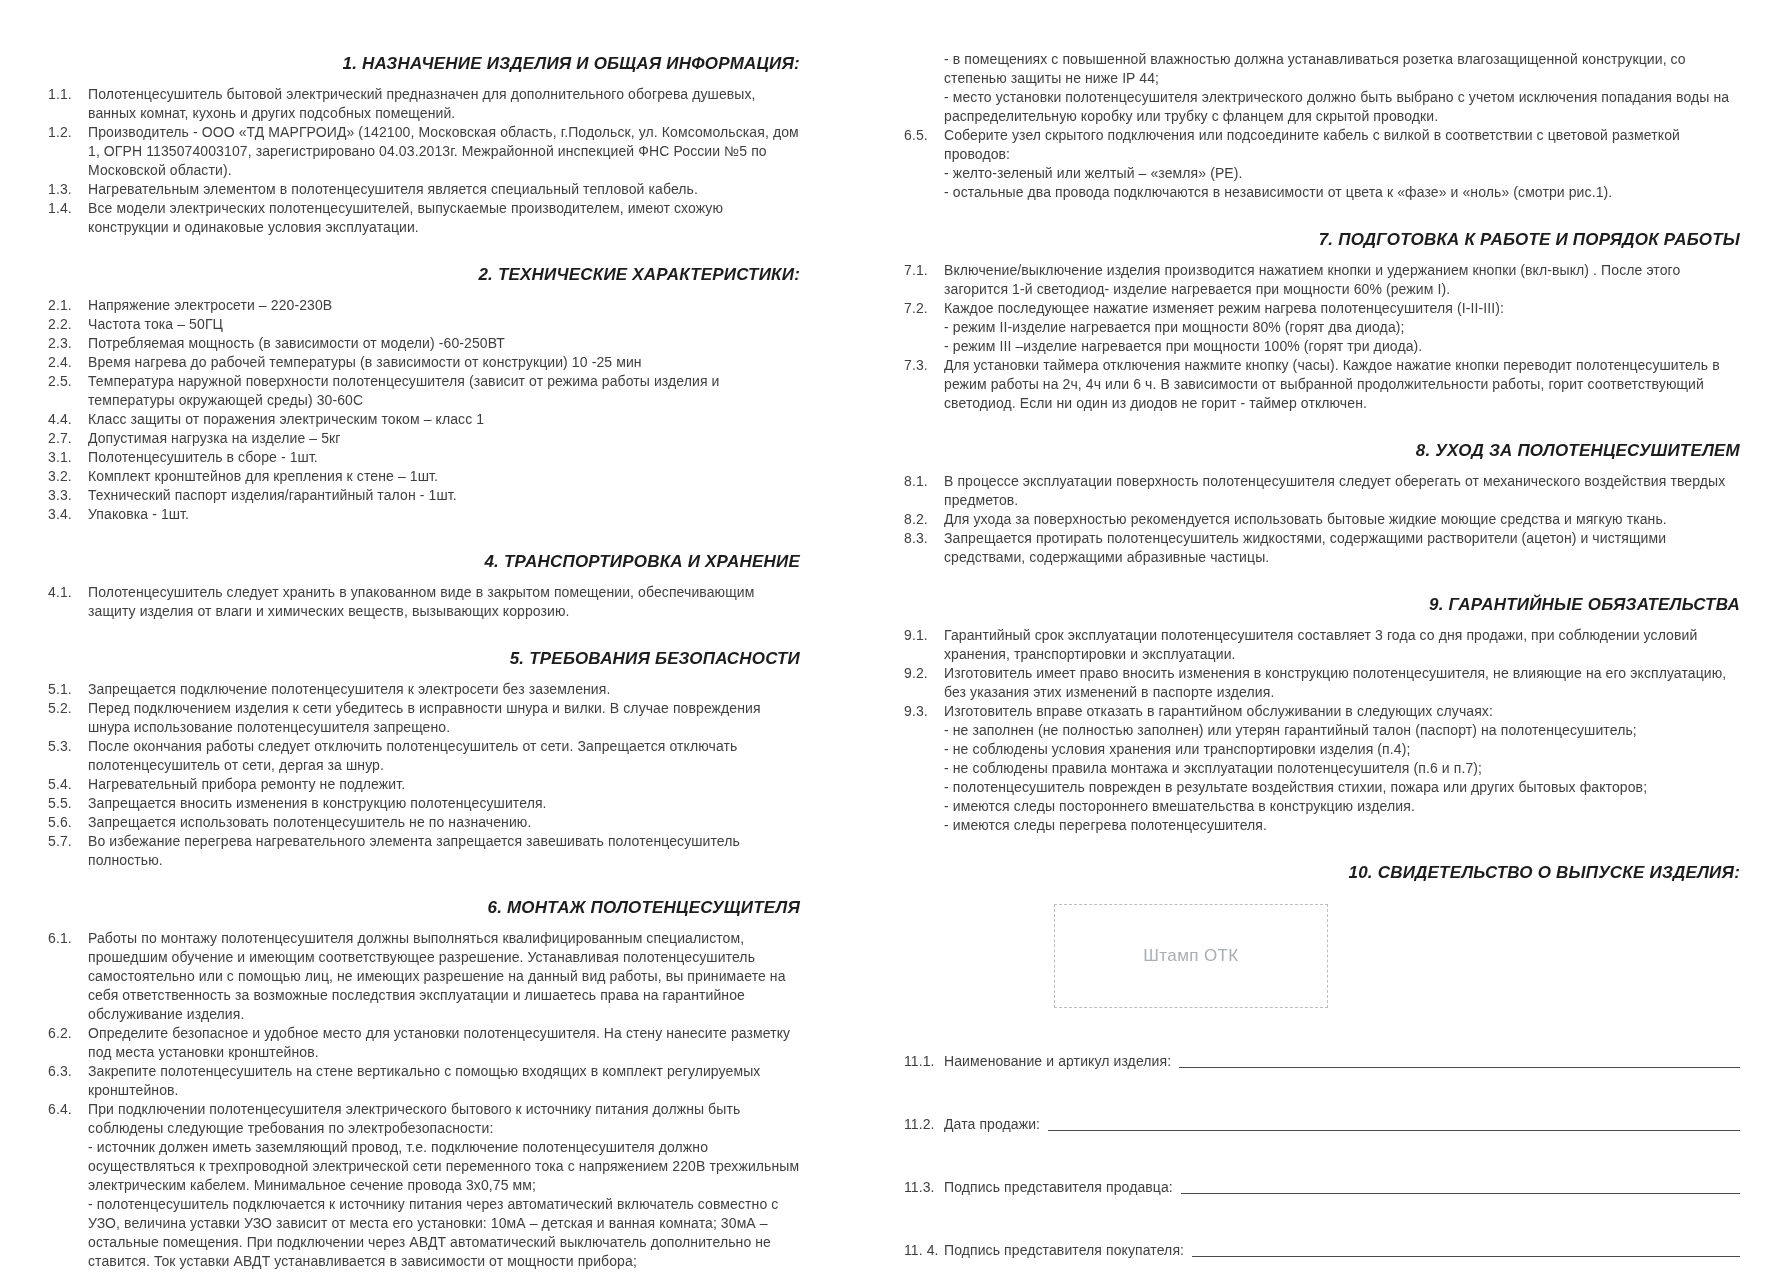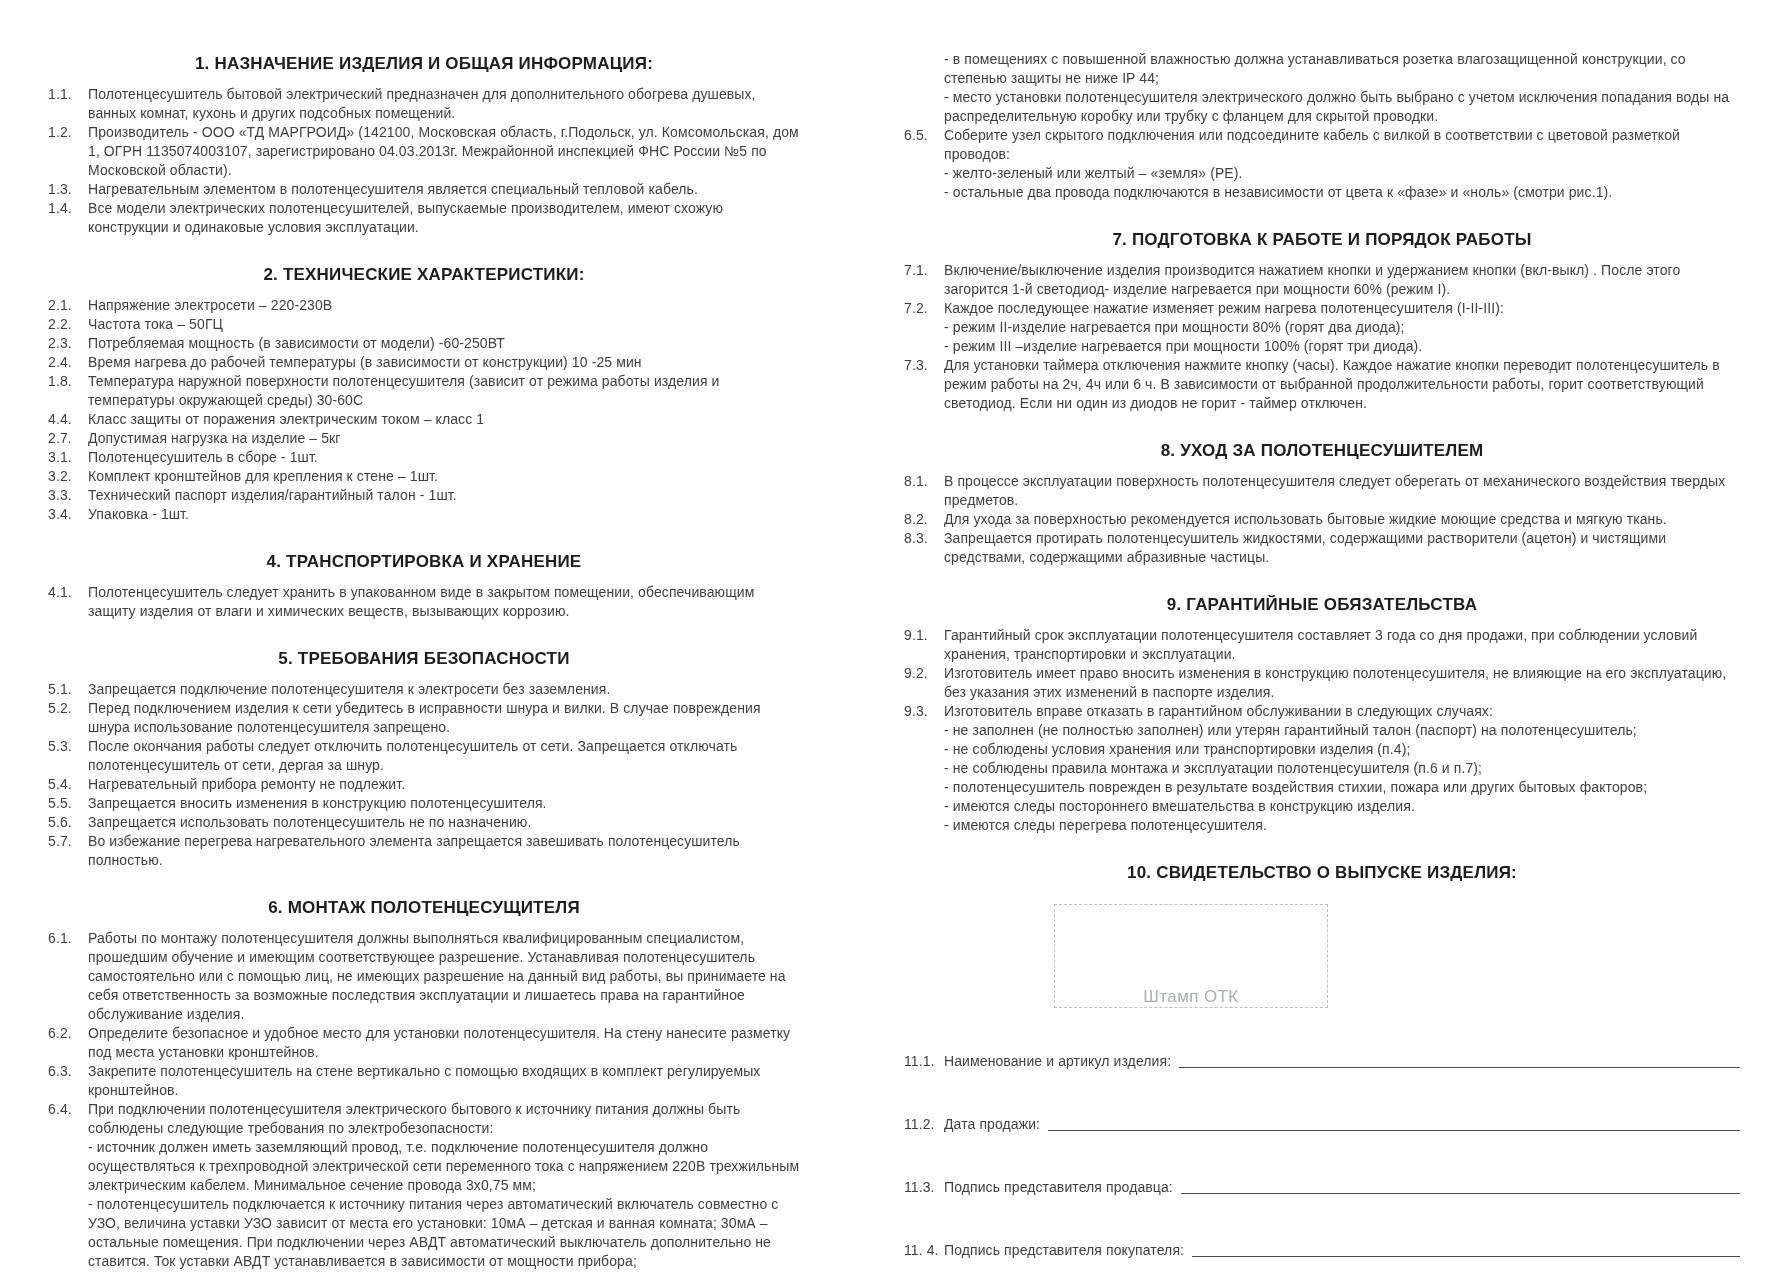--- a/index.html
+++ b/index.html
@@ -16,23 +16,24 @@
   }
   .col{box-sizing:border-box;}
   .col-left{width:752px;margin-left:48px;}
   .col-right{width:836px;margin-left:104px;}
   .sec{margin:0;}
   .sec-title{
     font-weight:700;
     font-size:17px;
     line-height:22px;
     color:#1d1d1d;
-    text-align:center;
+    text-align:right;
     letter-spacing:.2px;
     margin:27px 0 10px 0;
+    font-style:italic;
   }
   .sec:first-child .sec-title{margin-top:3px;}
   .item{
     display:flex;
     align-items:flex-start;
     font-size:14px;
     line-height:19px;
     letter-spacing:.1px;
   }
   .num{
@@ -53,21 +54,21 @@
     margin-left:8px;
     margin-bottom:3px;
     align-self:stretch;
   }
   .stamp{
     margin:20px 0 6px 150px;
     width:272px;
     height:102px;
     border:1.5px dashed #bdbdbd;
     display:flex;
-    align-items:flex-end;
+    align-items:center;
     justify-content:center;
   }
   .stamp span{
     color:#a9aeb3;
     font-size:17px;
     letter-spacing:.4px;
   }
 </style>
 </head>
 <body>
@@ -105,21 +106,21 @@
         </div>
         <div class="item">
           <span class="num">2.3.</span>
           <span class="txt">Потребляемая мощность (в зависимости от модели) -60-250ВТ</span>
         </div>
         <div class="item">
           <span class="num">2.4.</span>
           <span class="txt">Время  нагрева до рабочей температуры (в зависимости от конструкции) 10 -25 мин</span>
         </div>
         <div class="item">
-          <span class="num">1.8.</span>
+          <span class="num">2.5.</span>
           <span class="txt">Температура наружной поверхности полотенцесушителя (зависит от режима работы изделия и температуры окружающей среды) 30-60С</span>
         </div>
         <div class="item">
           <span class="num">4.4.</span>
           <span class="txt">Класс защиты от поражения электрическим током – класс 1</span>
         </div>
         <div class="item">
           <span class="num">2.7.</span>
           <span class="txt">Допустимая нагрузка на изделие – 5кг</span>
         </div>

